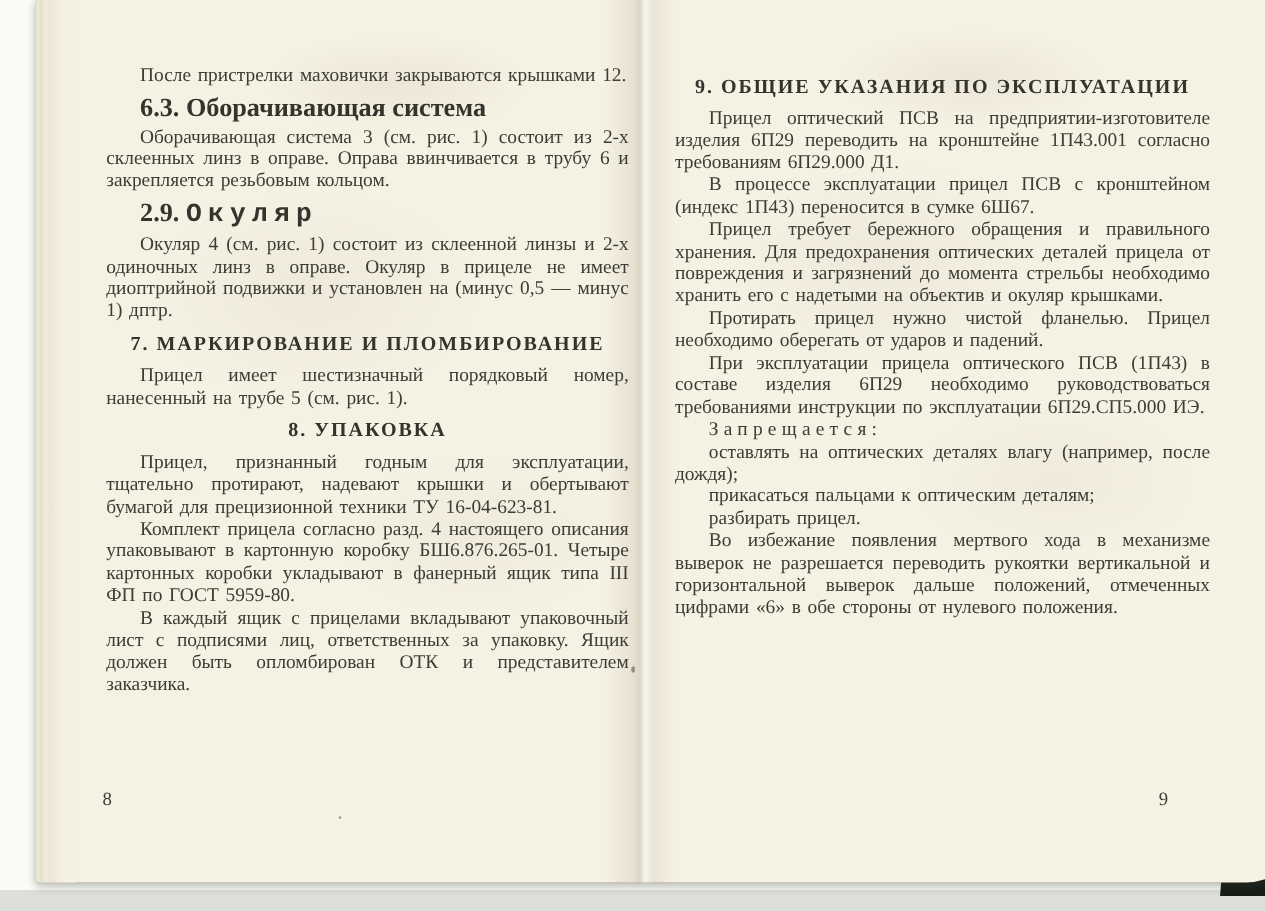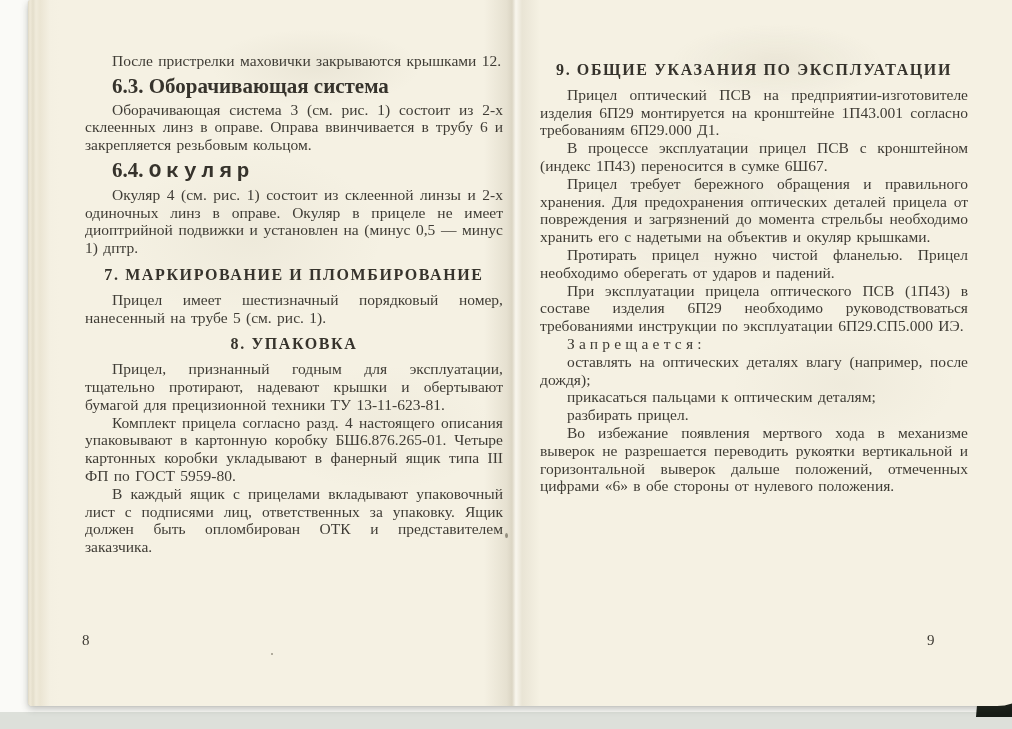--- a/index.html
+++ b/index.html
@@ -87,34 +87,34 @@
   <div class="floor"></div>
   <div class="dark-corner"></div>
 
   <div class="book">
     <div class="gutter"></div>
 
     <div class="pg pg-left">
       <p>После пристрелки маховички закрываются крышками 12.</p>
       <div class="h-sub">6.3. Оборачивающая система</div>
       <p>Оборачивающая система 3 (см. рис. 1) состоит из 2-х склеенных линз в оправе. Оправа ввинчивается в трубу 6 и закрепляется резьбовым кольцом.</p>
-      <div class="h-sub"><span>6.4.</span> <span class="sp-title">Окуляр</span></div>
+      <div class="h-sub"><span>2.9.</span> <span class="sp-title">Окуляр</span></div>
       <p>Окуляр 4 (см. рис. 1) состоит из склеенной линзы и 2-х одиночных линз в оправе. Окуляр в прицеле не имеет диоптрийной подвижки и установлен на (минус 0,5 — минус 1) дптр.</p>
       <div class="h-center">7. МАРКИРОВАНИЕ И ПЛОМБИРОВАНИЕ</div>
       <p>Прицел имеет шестизначный порядковый номер, нанесенный на трубе 5 (см. рис. 1).</p>
       <div class="h-center">8. УПАКОВКА</div>
-      <p>Прицел, признанный годным для эксплуатации, тщательно протирают, надевают крышки и обертывают бумагой для прецизионной техники ТУ 13-11-623-81.</p>
+      <p>Прицел, признанный годным для эксплуатации, тщательно протирают, надевают крышки и обертывают бумагой для прецизионной техники ТУ 16-04-623-81.</p>
       <p>Комплект прицела согласно разд. 4 настоящего описания упаковывают в картонную коробку БШ6.876.265-01. Четыре картонных коробки укладывают в фанерный ящик типа III ФП по ГОСТ 5959-80.</p>
       <p>В каждый ящик с прицелами вкладывают упаковочный лист с подписями лиц, ответственных за упаковку. Ящик должен быть опломбирован ОТК и представителем заказчика.</p>
     </div>
     <div class="pagenum pn-left">8</div>
 
     <div class="pg pg-right">
       <div class="h-center">9. ОБЩИЕ УКАЗАНИЯ ПО ЭКСПЛУАТАЦИИ</div>
-      <p>Прицел оптический ПСВ на предприятии-изготовителе изделия 6П29 монтируется на кронштейне 1П43.001 согласно требованиям 6П29.000 Д1.</p>
+      <p>Прицел оптический ПСВ на предприятии-изготовителе изделия 6П29 переводить на кронштейне 1П43.001 согласно требованиям 6П29.000 Д1.</p>
       <p>В процессе эксплуатации прицел ПСВ с кронштейном (индекс 1П43) переносится в сумке 6Ш67.</p>
       <p>Прицел требует бережного обращения и правильного хранения. Для предохранения оптических деталей прицела от повреждения и загрязнений до момента стрельбы необходимо хранить его с надетыми на объектив и окуляр крышками.</p>
       <p>Протирать прицел нужно чистой фланелью. Прицел необходимо оберегать от ударов и падений.</p>
       <p>При эксплуатации прицела оптического ПСВ (1П43) в составе изделия 6П29 необходимо руководствоваться требованиями инструкции по эксплуатации 6П29.СП5.000 ИЭ.</p>
       <p class="spaced-line">Запрещается:</p>
       <p>оставлять на оптических деталях влагу (например, после дождя);</p>
       <p>прикасаться пальцами к оптическим деталям;</p>
       <p>разбирать прицел.</p>
       <p>Во избежание появления мертвого хода в механизме выверок не разрешается переводить рукоятки вертикальной и горизонтальной выверок дальше положений, отмеченных цифрами «6» в обе стороны от нулевого положения.</p>
     </div>

